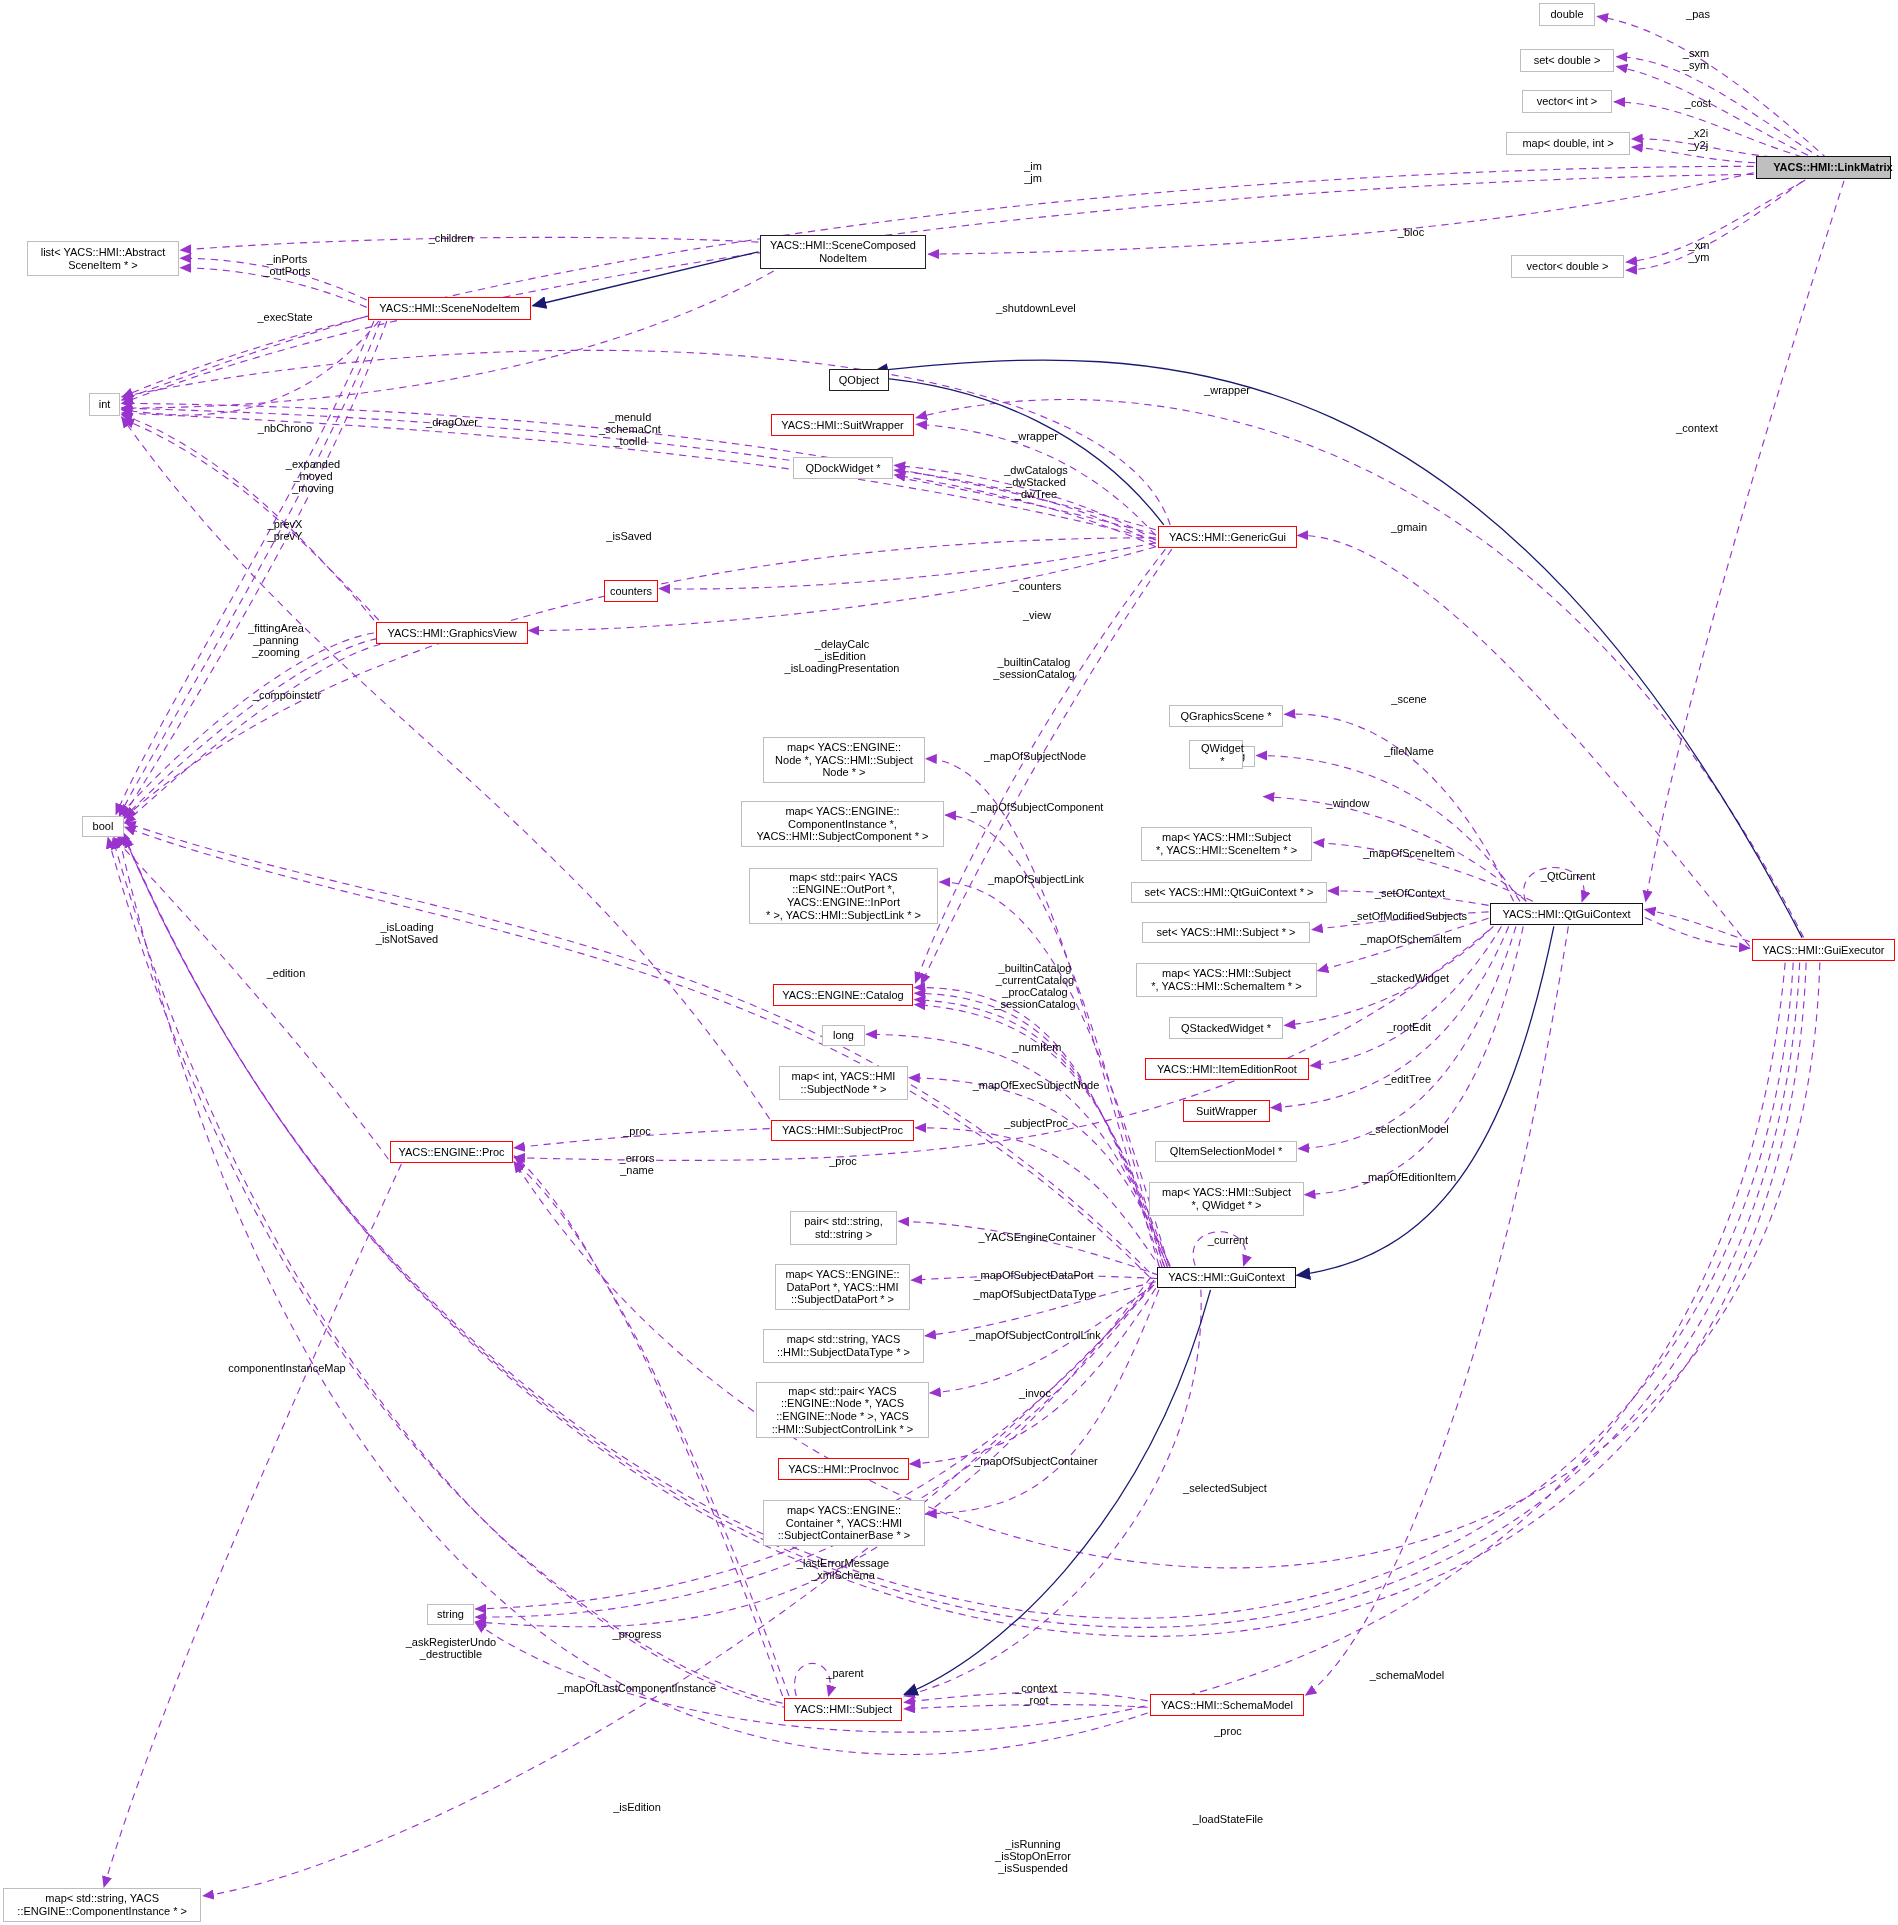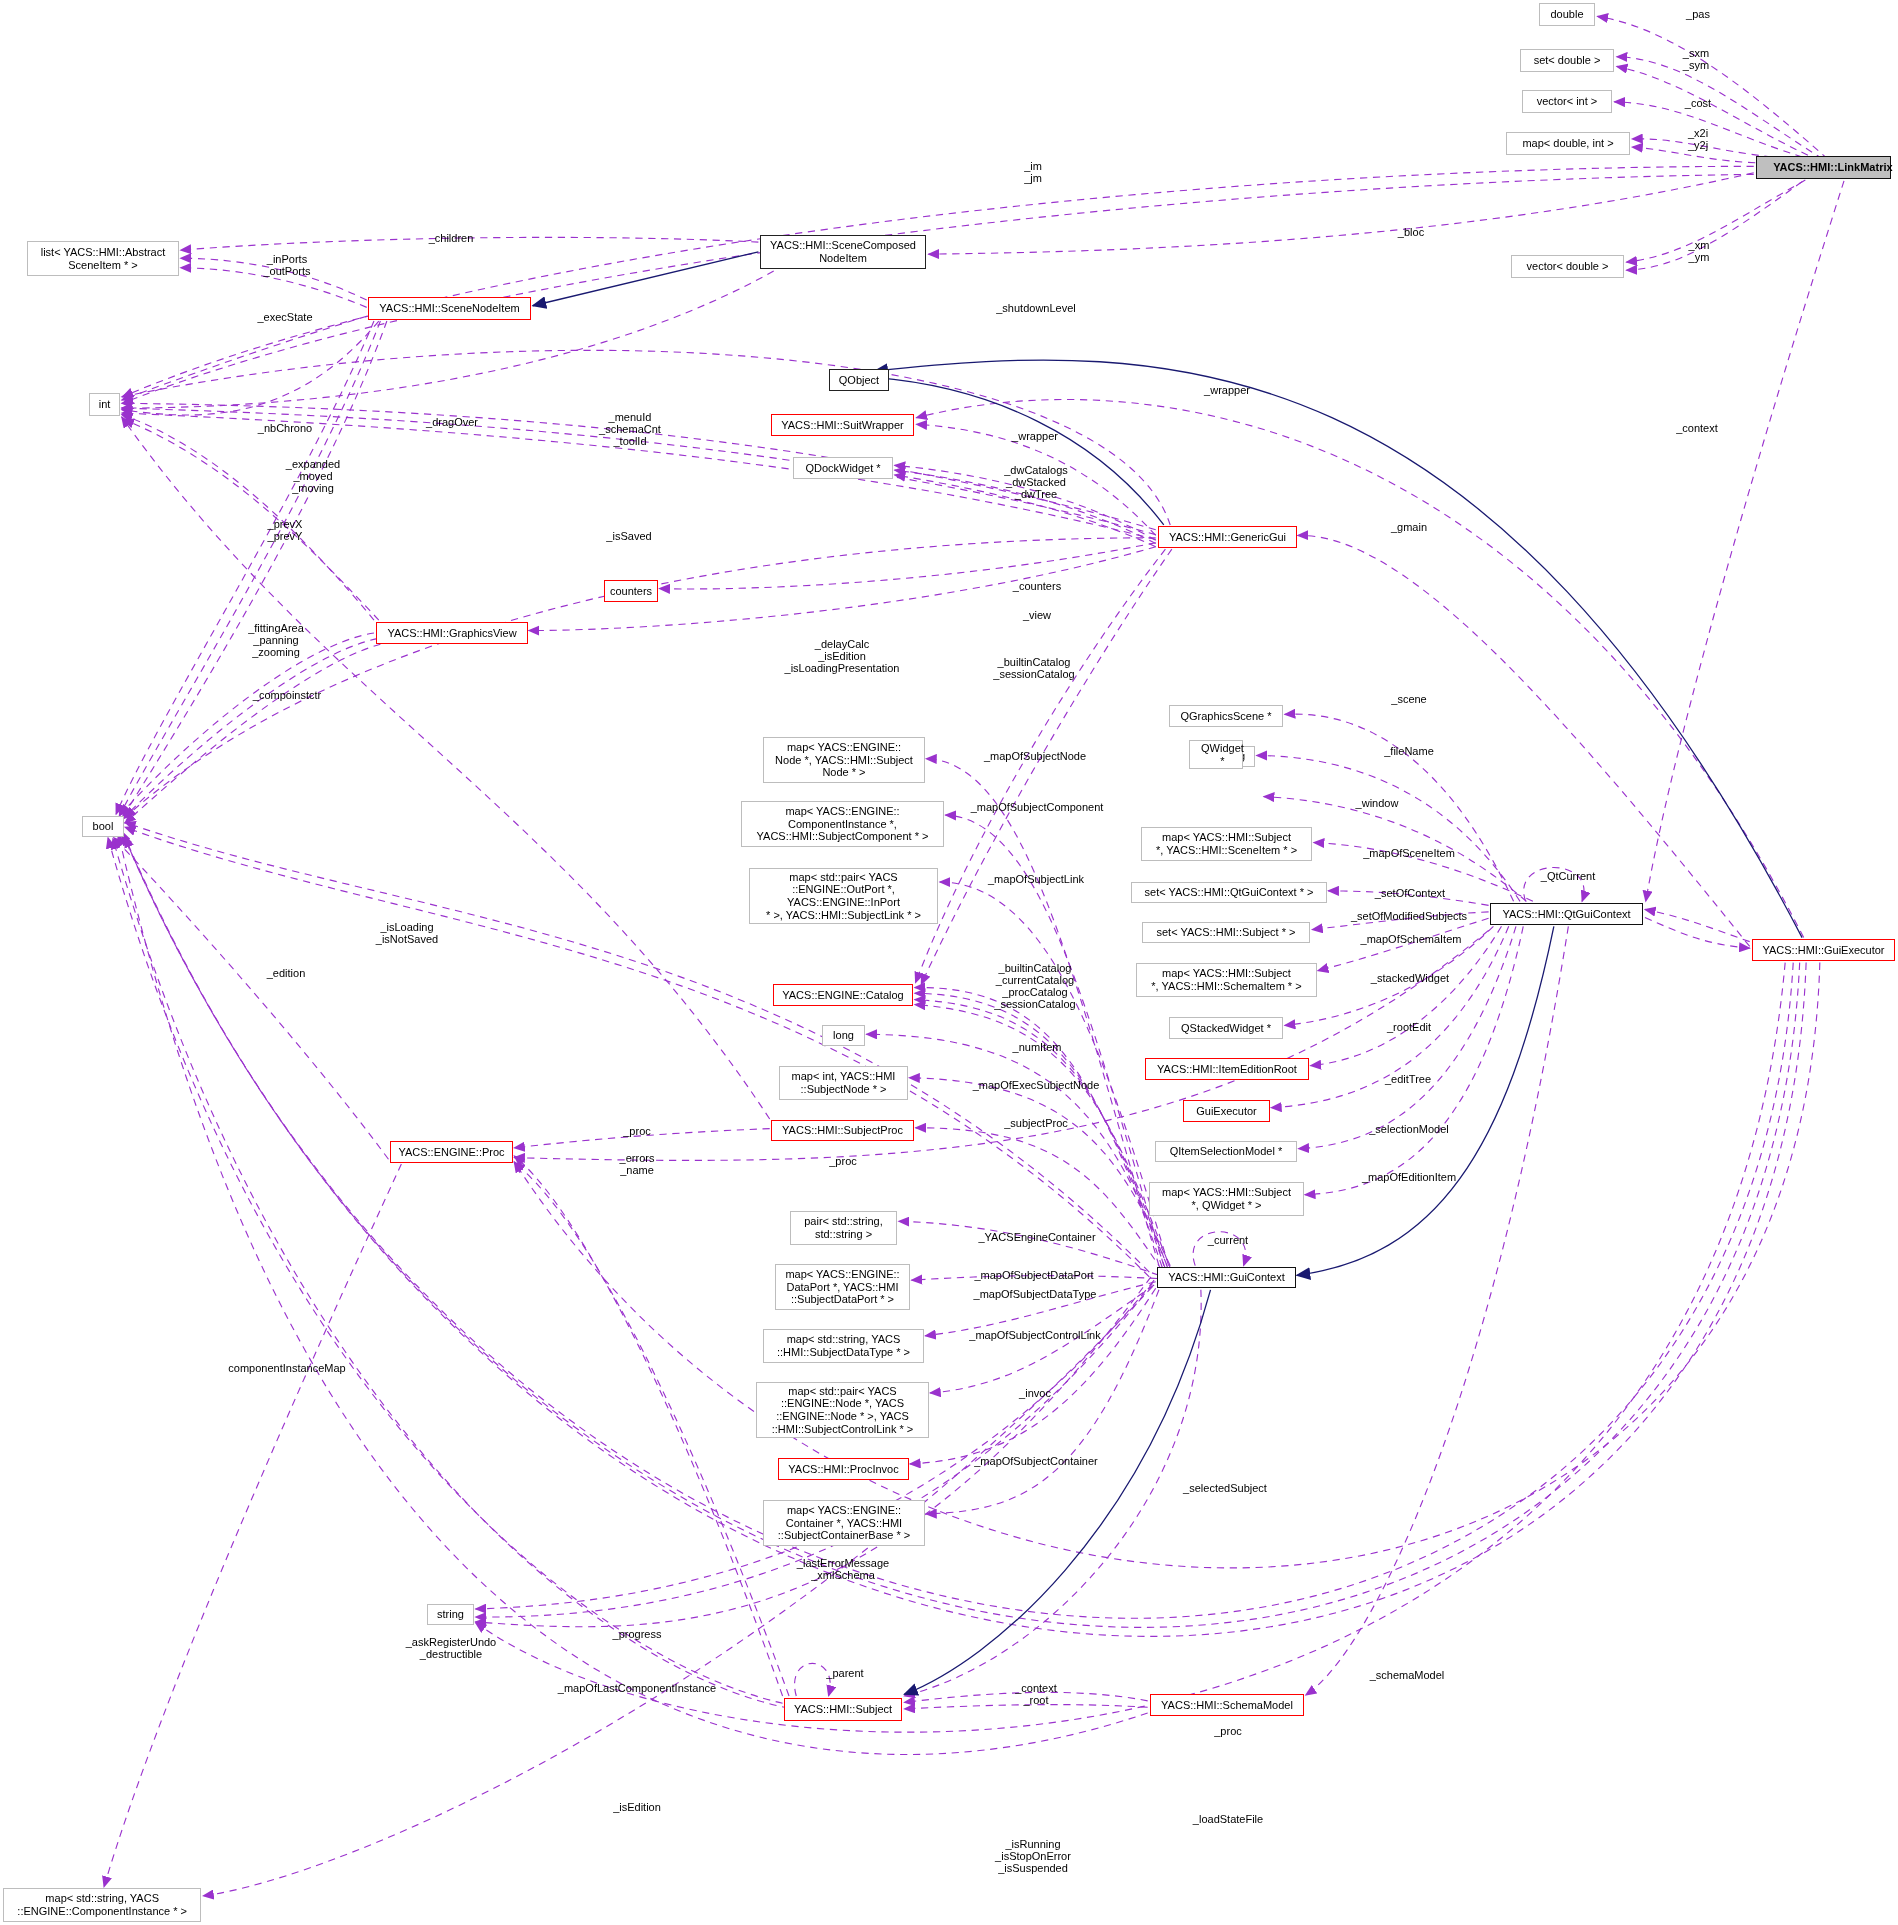--- a/index.html
+++ b/index.html
@@ -163,21 +163,21 @@
       <div class="node node-gray" style="left: 1141px; top: 827px; width: 171px; min-height: 34px;">map&lt; YACS::HMI::Subject
  *, YACS::HMI::SceneItem * &gt;</div>
       <div class="node node-gray" style="left: 1131px; top: 882px; width: 196px; min-height: 21px;">set&lt; YACS::HMI::QtGuiContext * &gt;</div>
       <div class="node node-gray" style="left: 1142px; top: 922px; width: 168px; min-height: 21px;">set&lt; YACS::HMI::Subject * &gt;</div>
       <div class="node node-gray" style="left: 1136px; top: 963px; width: 181px; min-height: 34px;">map&lt; YACS::HMI::Subject
  *, YACS::HMI::SchemaItem * &gt;</div>
       <div class="node node-bold" style="left: 1490px; top: 903px; width: 153px; min-height: 22px;">YACS::HMI::QtGuiContext</div>
       <div class="node node-red" style="left: 1752px; top: 939px; width: 143px; min-height: 22px;">YACS::HMI::GuiExecutor</div>
       <div class="node node-gray" style="left: 1169px; top: 1017px; width: 114px; min-height: 22px;">QStackedWidget *</div>
       <div class="node node-red" style="left: 1145px; top: 1058px; width: 164px; min-height: 22px;">YACS::HMI::ItemEditionRoot</div>
-      <div class="node node-red" style="left: 1183px; top: 1100px; width: 87px; min-height: 22px;">GuiExecutor</div>
+      <div class="node node-red" style="left: 1183px; top: 1100px; width: 87px; min-height: 22px;">SuitWrapper</div>
       <div class="node node-gray" style="left: 1155px; top: 1141px; width: 142px; min-height: 21px;">QItemSelectionModel *</div>
       <div class="node node-gray" style="left: 1149px; top: 1182px; width: 155px; min-height: 34px;">map&lt; YACS::HMI::Subject
  *, QWidget * &gt;</div>
       <div class="node node-bold" style="left: 1157px; top: 1267px; width: 139px; min-height: 21px;">YACS::HMI::GuiContext</div>
       <div class="node node-gray" style="left: 763px; top: 737px; width: 162px; min-height: 46px;">map&lt; YACS::ENGINE::
 Node *, YACS::HMI::Subject
 Node * &gt;</div>
       <div class="node node-gray" style="left: 741px; top: 801px; width: 203px; min-height: 46px;">map&lt; YACS::ENGINE::
 ComponentInstance *,
  YACS::HMI::SubjectComponent * &gt;</div>
@@ -253,21 +253,21 @@
 _isEdition
 _isLoadingPresentation</span>
       <span class="edge-label" style="left: 1034px; top: 656px;">_builtinCatalog
 _sessionCatalog</span>
       <span class="edge-label" style="left: 276px; top: 622px;">_fittingArea
 _panning
 _zooming</span>
       <span class="edge-label" style="left: 287px; top: 689px;">_compoinstctr</span>
       <span class="edge-label" style="left: 1409px; top: 693px;">_scene</span>
       <span class="edge-label" style="left: 1409px; top: 745px;">_fileName</span>
-      <span class="edge-label" style="left: 1377px; top: 797px;">_window</span>
+      <span class="edge-label" style="left: 1348px; top: 797px;">_window</span>
       <span class="edge-label" style="left: 1035px; top: 750px;">_mapOfSubjectNode</span>
       <span class="edge-label" style="left: 1037px; top: 801px;">_mapOfSubjectComponent</span>
       <span class="edge-label" style="left: 1409px; top: 847px;">_mapOfSceneItem</span>
       <span class="edge-label" style="left: 1036px; top: 873px;">_mapOfSubjectLink</span>
       <span class="edge-label" style="left: 1568px; top: 870px;">_QtCurrent</span>
       <span class="edge-label" style="left: 1410px; top: 887px;">_setOfContext</span>
       <span class="edge-label" style="left: 1409px; top: 910px;">_setOfModifiedSubjects</span>
       <span class="edge-label" style="left: 1411px; top: 933px;">_mapOfSchemaItem</span>
       <span class="edge-label" style="left: 407px; top: 921px;">_isLoading
 _isNotSaved</span>

